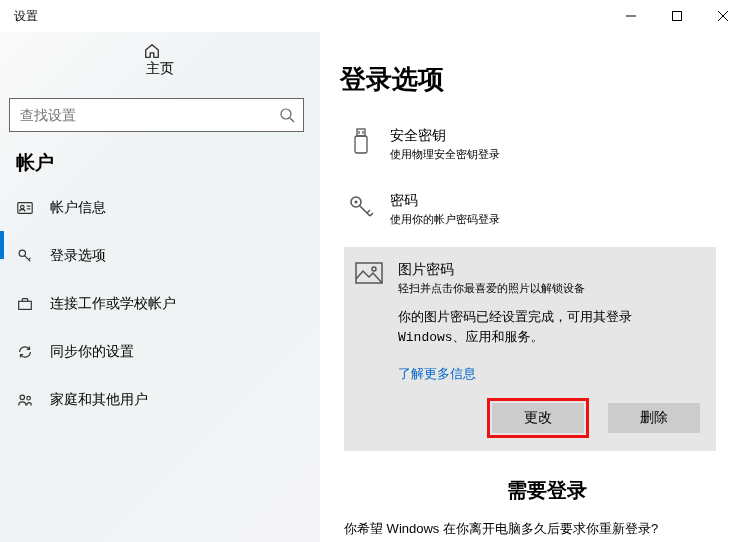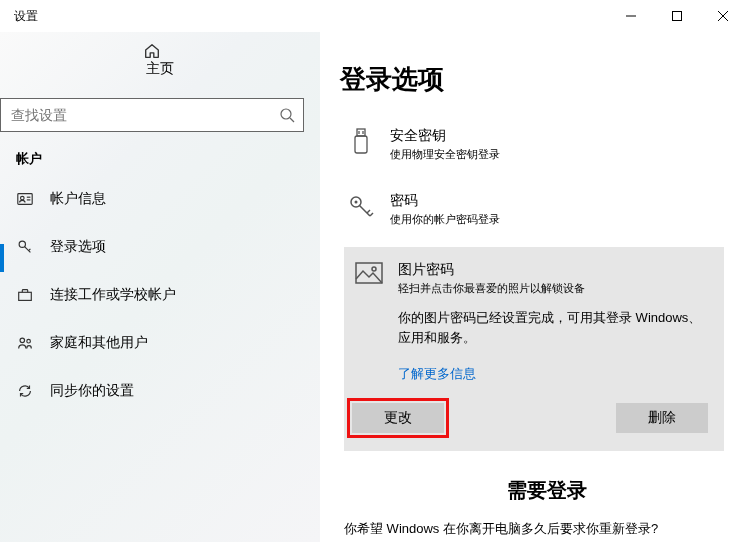--- a/index.html
+++ b/index.html
@@ -56,45 +56,45 @@
     color: #000;
     flex-direction: column;
   }
   .home-row svg, .nav-item svg {
     width: 18px;
     height: 18px;
     margin-right: 16px;
     flex-shrink: 0;
   }
   .search-box {
-    margin: 16px 16px 18px 0;
+    margin: 16px 16px 18px 9px;
     height: 32px;
     border: 1px solid #666;
     background: #fff;
     display: flex;
     align-items: center;
     padding: 0 8px;
   }
   .search-box input {
     flex: 1;
     border: none;
     outline: none;
     font-size: 14px;
     background: transparent;
     font-family: inherit;
   }
   .section-title {
     padding: 0 16px;
-    font-size: 13px;
+    font-size: 19px;
     font-weight: 600;
-    margin-bottom: 22px;
+    margin-bottom: 1px;
   }
   .nav-item {
     display: flex;
-    align-items: flex-start;
+    align-items: flex-end;
     height: 40px;
     padding: 0 16px;
     font-size: 14px;
     margin-bottom: 8px;
     position: relative;
   }
   .nav-item.active::before {
     content: "";
     position: absolute;
     left: 0;
@@ -133,40 +133,41 @@
     color: #000;
   }
   .opt-text .t2 {
     font-size: 11px;
     color: #000000;
     margin-top: 2px;
   }
   .opt-card {
     background: #e6e6e6;
     padding: 14px 14px 18px 8px;
-    margin-right: 26px;
+    margin-right: 34px;
     margin-bottom: 26px;
+    font-family: Liberation Mono, monospace;
   }
   .opt-card .opt-row { padding: 0; margin-bottom: 12px; }
   .opt-card .desc {
     font-size: 13px;
     margin-left: 46px;
     margin-bottom: 18px;
     line-height: 1.5;
   }
   .opt-card .link {
     margin-left: 46px;
     color: #0066cc;
     font-size: 13px;
     margin-bottom: 20px;
   }
   .btn-row {
     display: flex;
-    justify-content: space-between;
-    gap: 16px;
+    justify-content: flex-end;
+    gap: 24px;
     padding-right: 2px;
   }
   .btn {
     width: 92px;
     height: 30px;
     background: #ccc;
     font-size: 14px;
     display: inline-flex;
     align-items: center;
     justify-content: center;
@@ -252,35 +253,35 @@
       </div>
       <div class="nav-item">
         <svg viewBox="0 0 20 20">
             <rect x="3" y="7" width="14" height="9" fill="none" stroke="#333" stroke-width="1.3"></rect>
             <path d="M7 7 V5 C7 4 8 4 8 4 H12 C12 4 13 4 13 5 V7" fill="none" stroke="#333" stroke-width="1.3"></path>
           </svg>
         <span>连接工作或学校帐户</span>
       </div>
       <div class="nav-item">
         <svg viewBox="0 0 20 20">
+            <path d="M4 10 A6 6 0 0 1 15 7" fill="none" stroke="#333" stroke-width="1.3"></path>
+            <path d="M16 10 A6 6 0 0 1 5 13" fill="none" stroke="#333" stroke-width="1.3"></path>
+            <path d="M15 4 L15 7 L12 7" fill="none" stroke="#333" stroke-width="1.3"></path>
+            <path d="M5 16 L5 13 L8 13" fill="none" stroke="#333" stroke-width="1.3"></path>
+          </svg>
+        <span>同步你的设置</span>
+      </div>
+      <div class="nav-item">
+        <svg viewBox="0 0 20 20">
             <circle cx="7" cy="7" r="2.5" fill="none" stroke="#333" stroke-width="1.3"></circle>
             <path d="M3 16 C3 13 5 12 7 12 C9 12 11 13 11 16" fill="none" stroke="#333" stroke-width="1.3"></path>
             <circle cx="14" cy="8" r="2" fill="none" stroke="#333" stroke-width="1.3"></circle>
             <path d="M12 16 C12 14 13 13 14.5 13 C16 13 17 14 17 16" fill="none" stroke="#333" stroke-width="1.3"></path>
           </svg>
         <span>家庭和其他用户</span>
-      </div>
-      <div class="nav-item">
-        <svg viewBox="0 0 20 20">
-            <path d="M4 10 A6 6 0 0 1 15 7" fill="none" stroke="#333" stroke-width="1.3"></path>
-            <path d="M16 10 A6 6 0 0 1 5 13" fill="none" stroke="#333" stroke-width="1.3"></path>
-            <path d="M15 4 L15 7 L12 7" fill="none" stroke="#333" stroke-width="1.3"></path>
-            <path d="M5 16 L5 13 L8 13" fill="none" stroke="#333" stroke-width="1.3"></path>
-          </svg>
-        <span>同步你的设置</span>
       </div>
     </div>
 
     <div class="main">
       <div class="page-title">登录选项</div>
 
       <div class="opt-row">
         <div class="opt-icon">
           <svg width="26" height="30" viewBox="0 0 26 30">
               <rect x="9" y="2" width="8" height="7" fill="none" stroke="#555" stroke-width="1.3"></rect>

